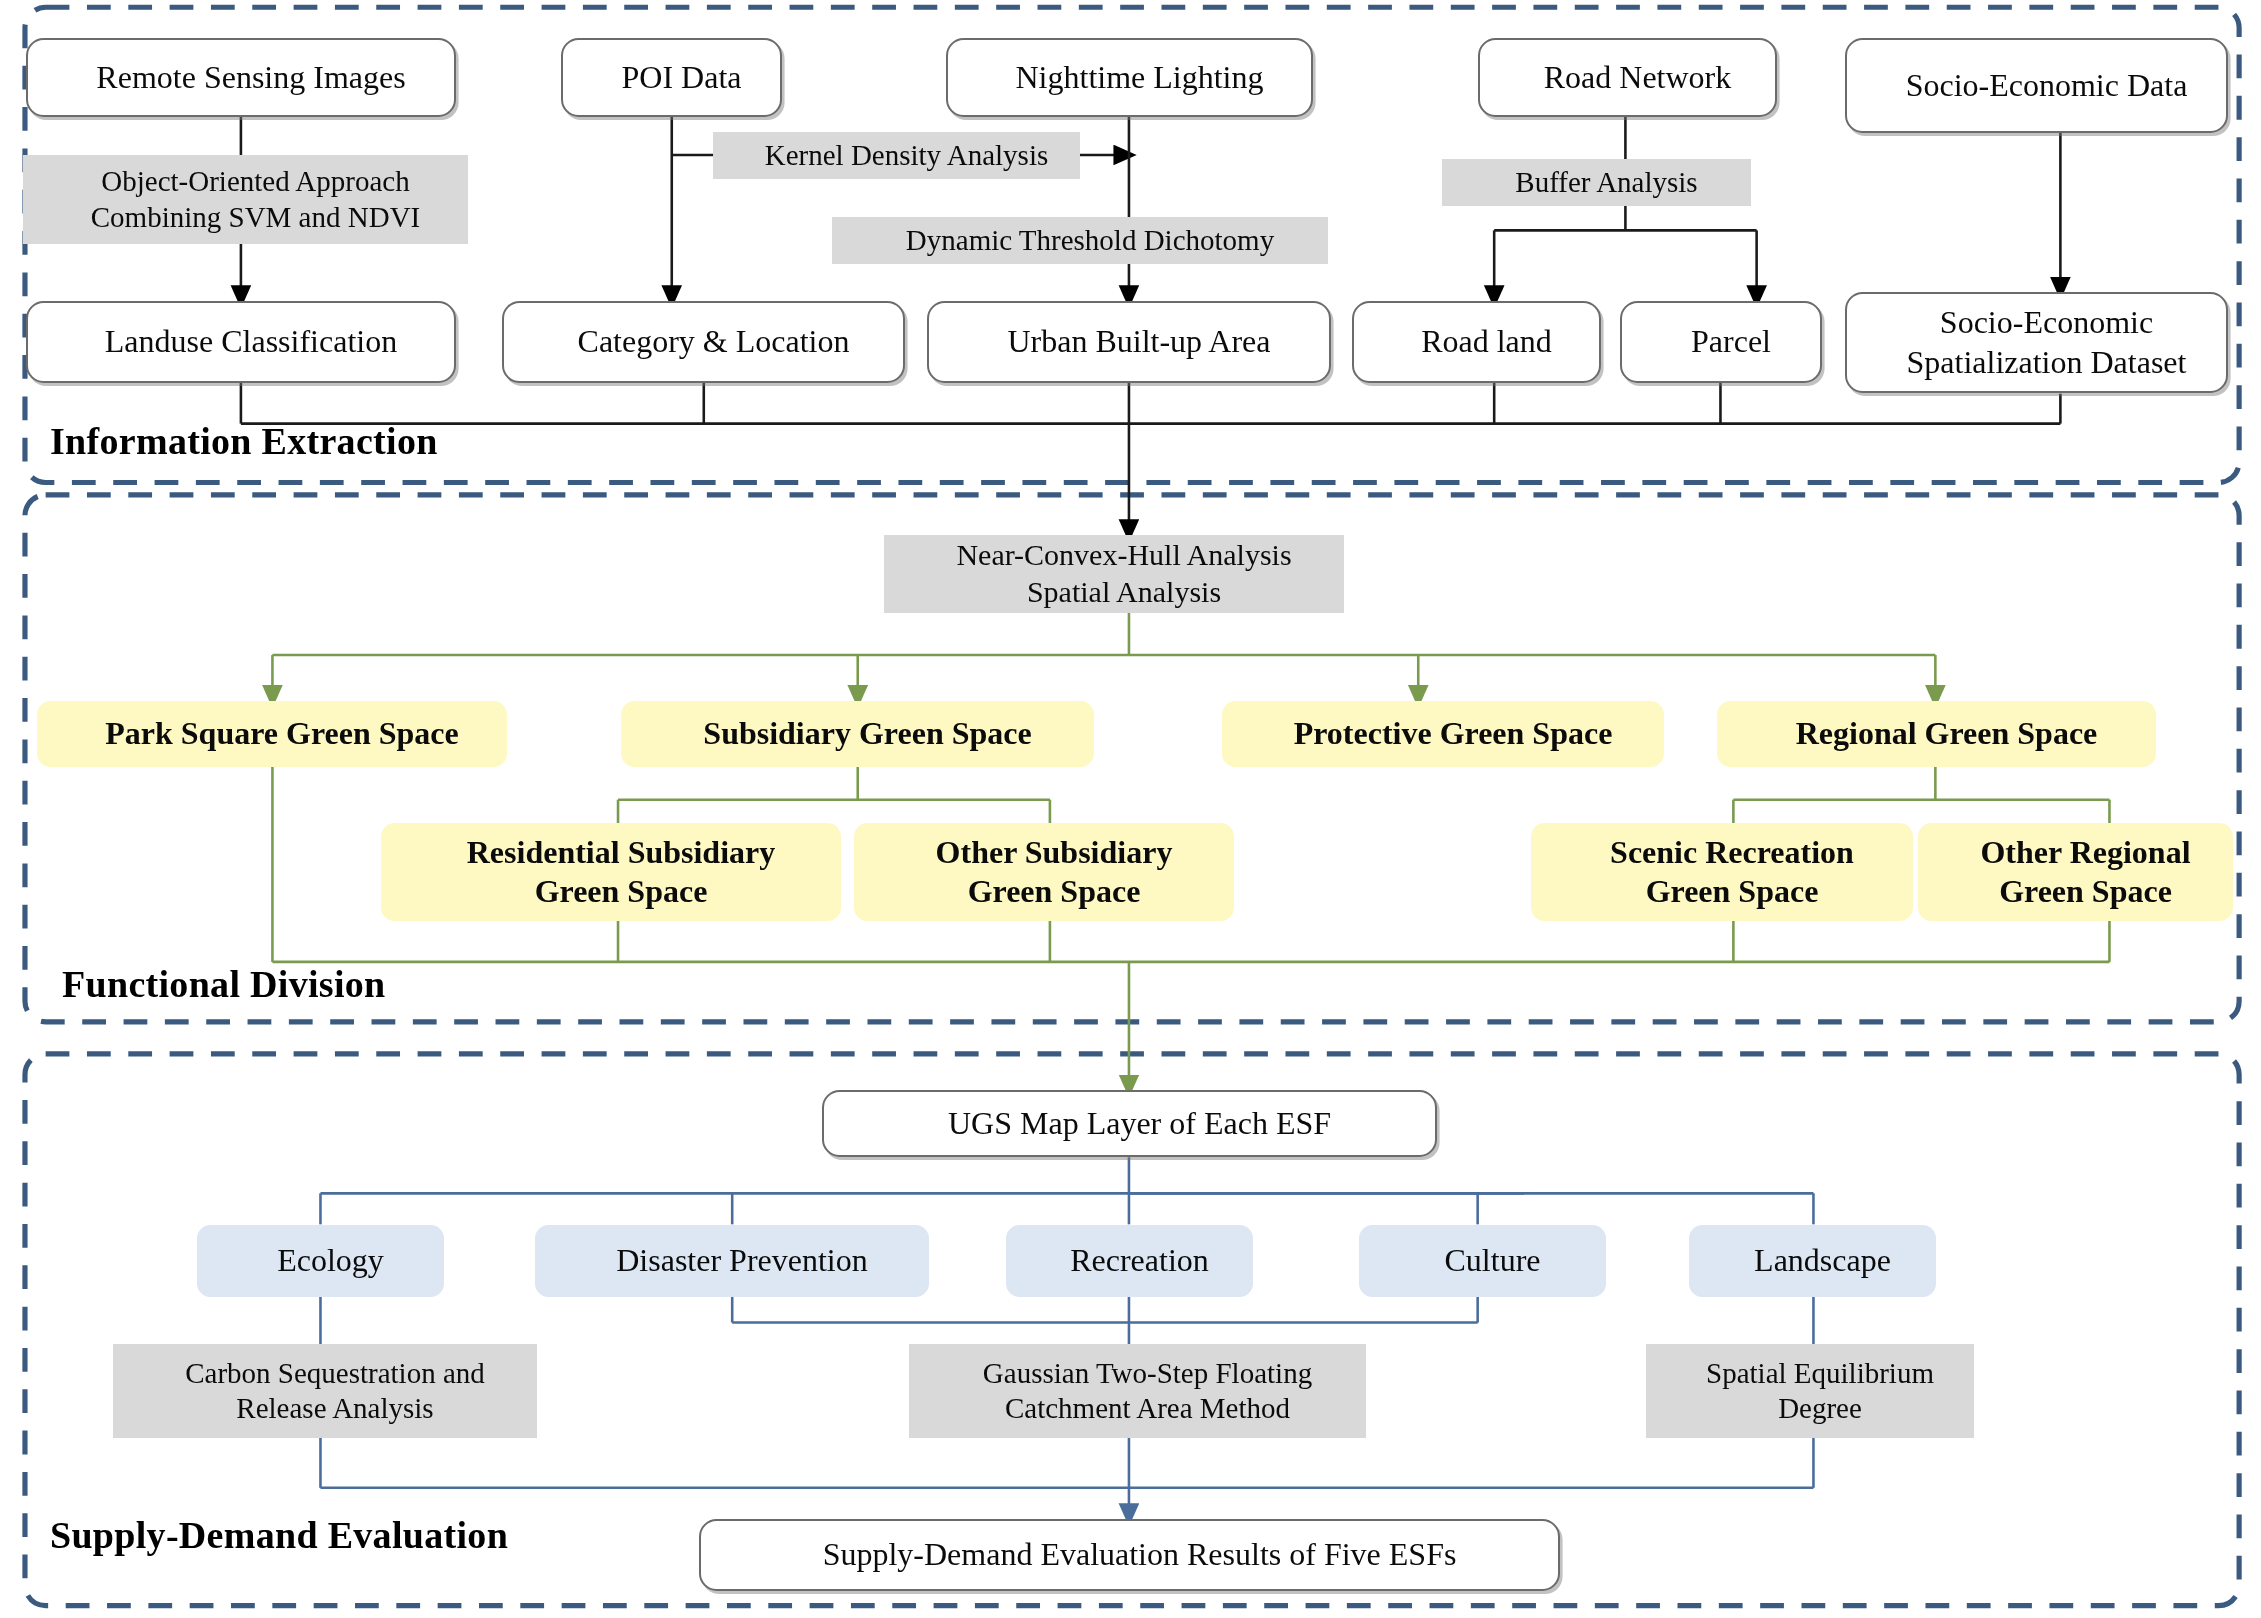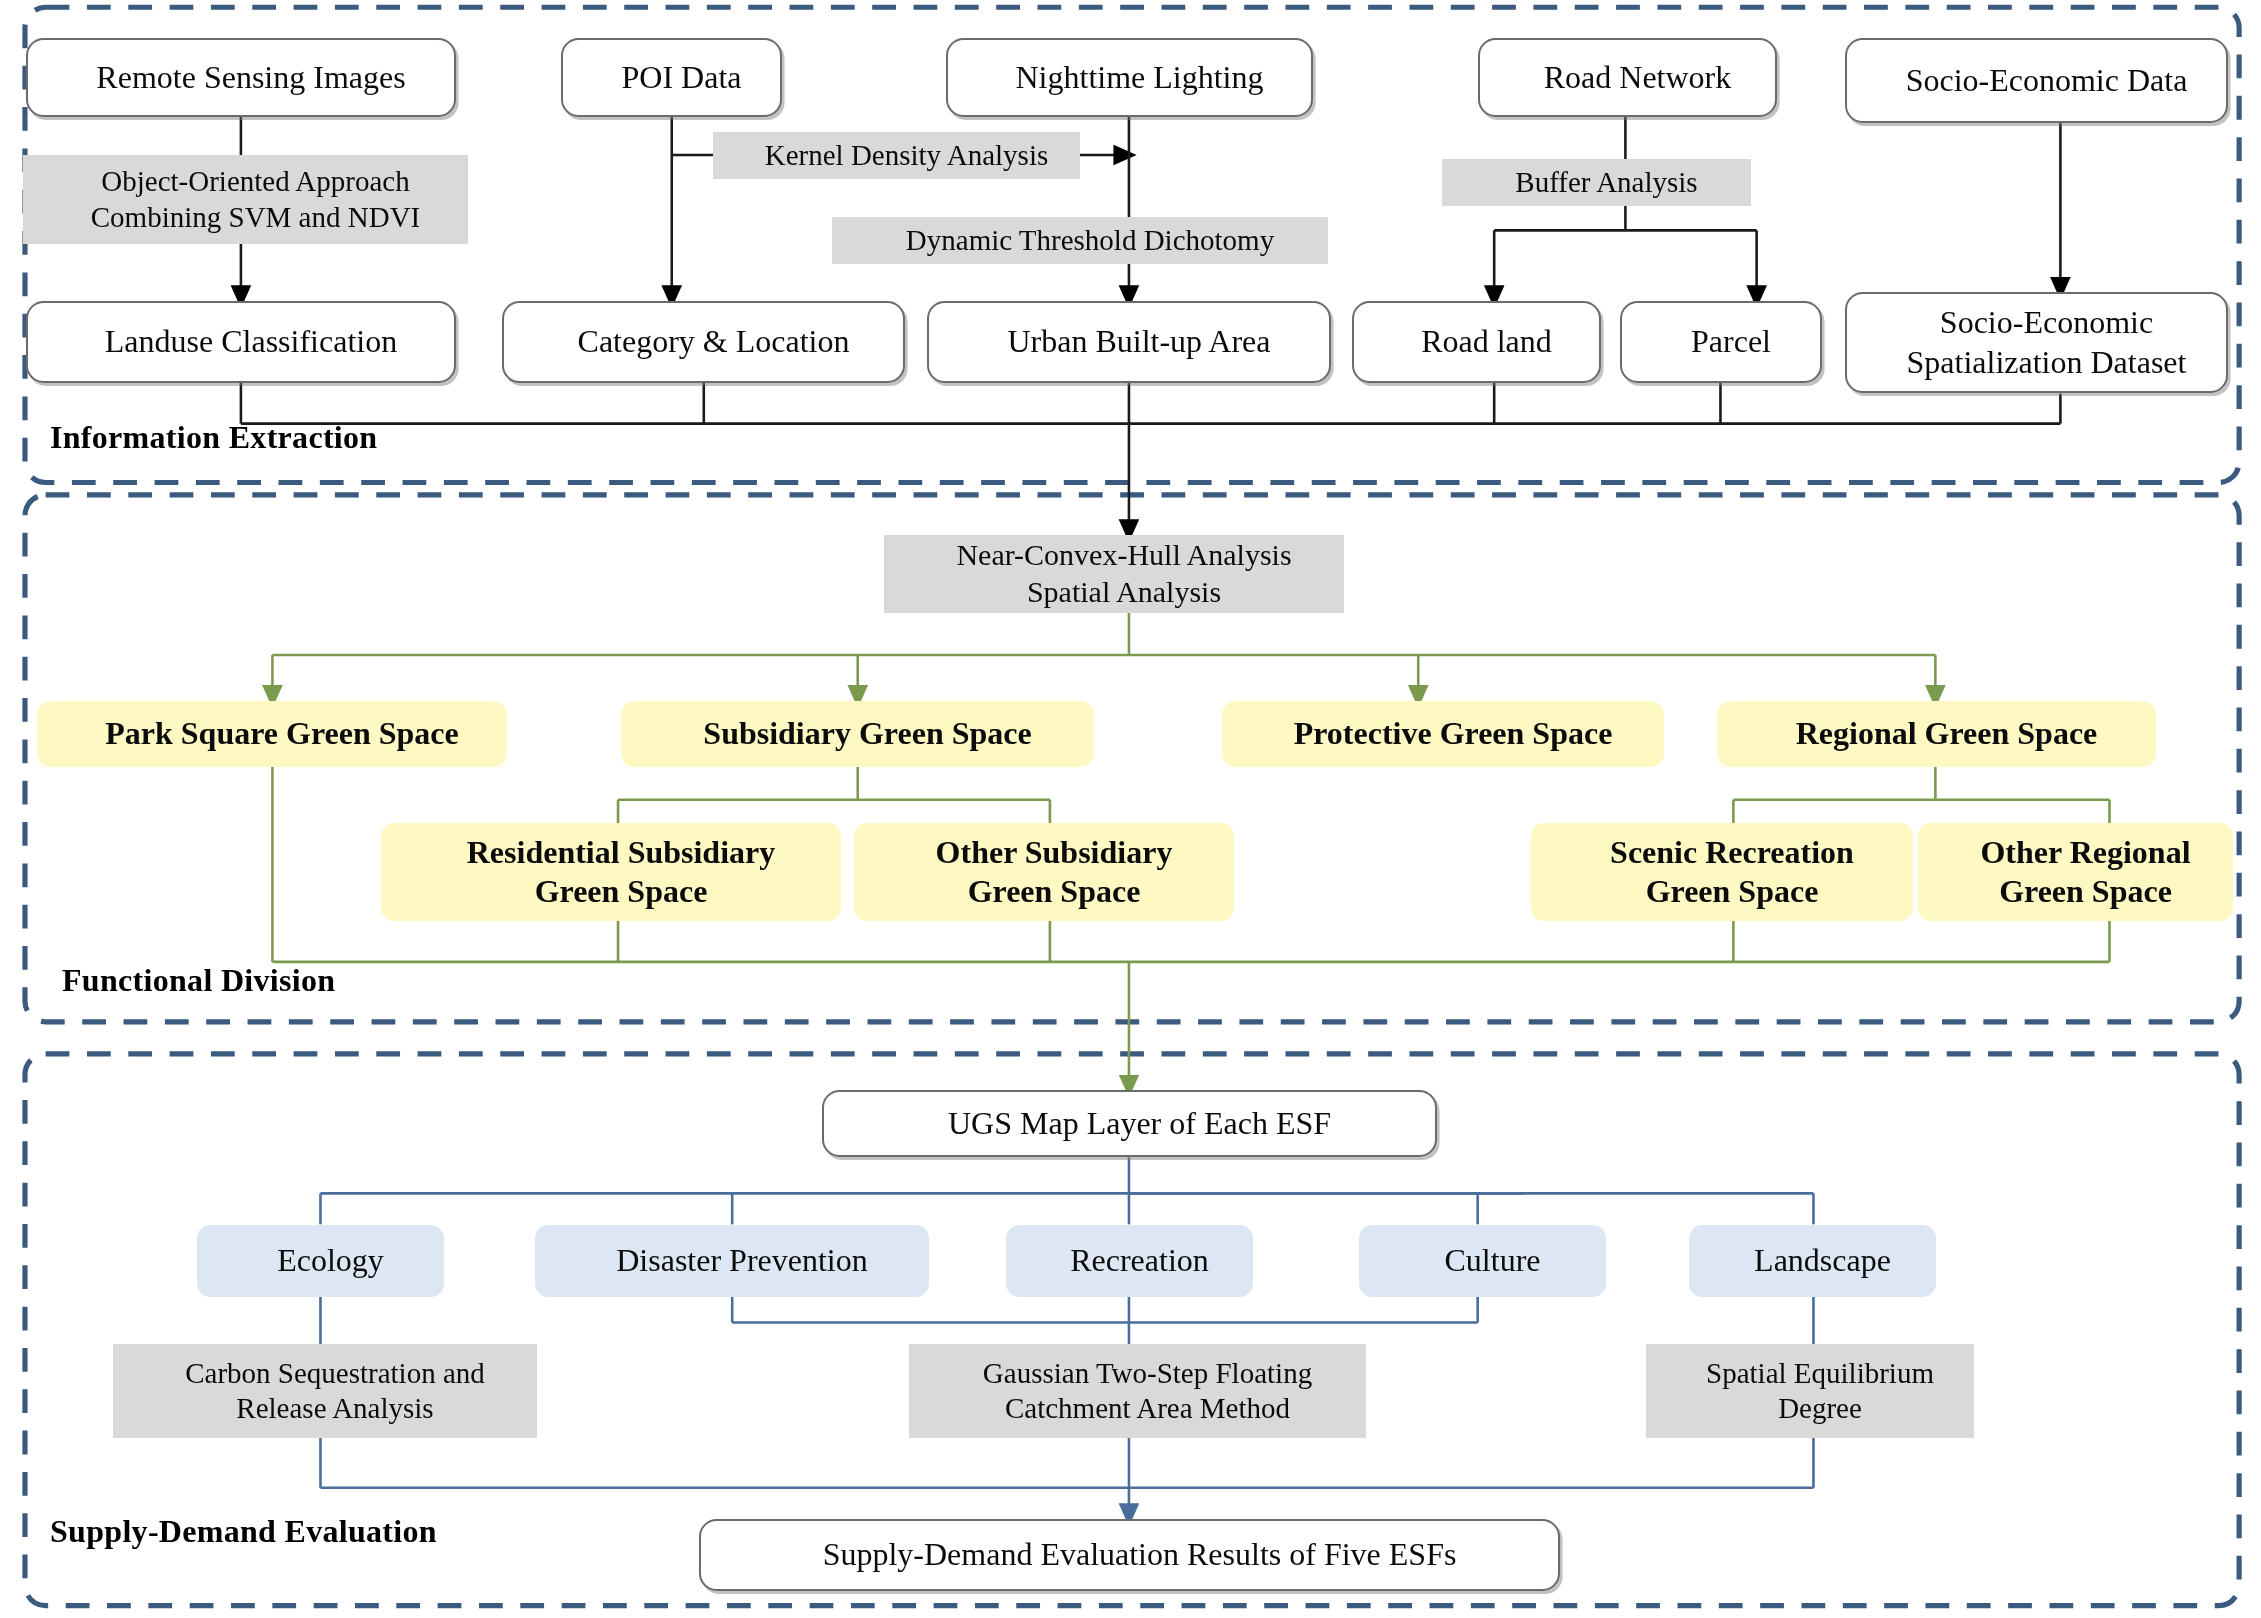--- a/index.html
+++ b/index.html
@@ -38,21 +38,21 @@
   .box-blue{
     background:#dce7f3;
     border:0;
     border-radius:13.4px;
     font-size:32px;
     font-weight:normal;
     color:#0b0b0b;
   }
   .section-label{
     position:absolute;
-    font-size:32px;
+    font-size:38px;
     font-weight:bold;
     color:#000;
     letter-spacing:0.3px;
     white-space:nowrap;
   }
 </style>
 </head>
 <body>
 
 <div id="stage">
@@ -158,21 +158,21 @@
   <div class="section-label" style="left:50px; top:1513px;">Supply-Demand Evaluation</div>
 
   <div class="node box-white" style="left:26px; top:38px; width:430px; height:79px;">Remote Sensing Images</div>
 
   <div class="node box-white" style="left:561px; top:38px; width:221px; height:79px;">POI Data</div>
 
   <div class="node box-white" style="left:946px; top:38px; width:367px; height:79px;">Nighttime Lighting</div>
 
   <div class="node box-white" style="left:1478px; top:38px; width:299px; height:79px;">Road Network</div>
 
-  <div class="node box-white" style="left:1845px; top:38px; width:383px; height:85px;text-align:center;">Socio-Economic Data</div>
+  <div class="node box-white" style="left:1845px; top:38px; width:383px; height:95px;text-align:center;">Socio-Economic Data</div>
 
   <div class="node box-grey" style="left:23px; top:155px; width:445px; height:89px; white-space:pre-line;">Object-Oriented Approach
 Combining SVM and NDVI</div>
 
   <div class="node box-grey" style="left:713px; top:132px; width:367px; height:47px;">Kernel Density Analysis</div>
 
   <div class="node box-grey" style="left:832px; top:217px; width:496px; height:47px;">Dynamic Threshold Dichotomy</div>
 
   <div class="node box-grey" style="left:1442px; top:159px; width:309px; height:47px;">Buffer Analysis</div>
 

